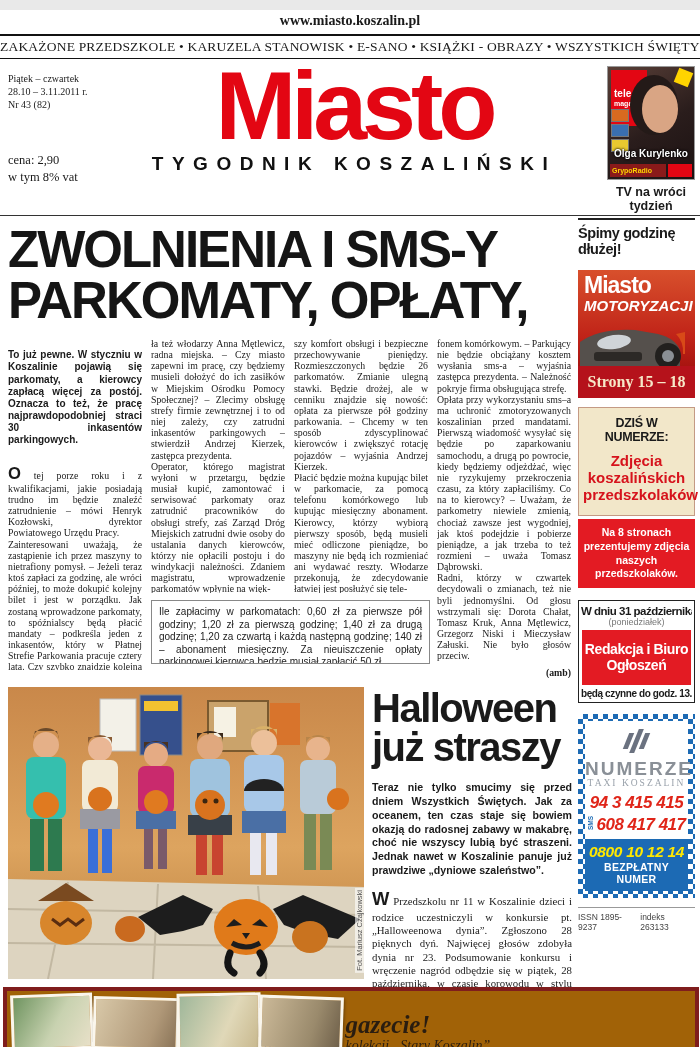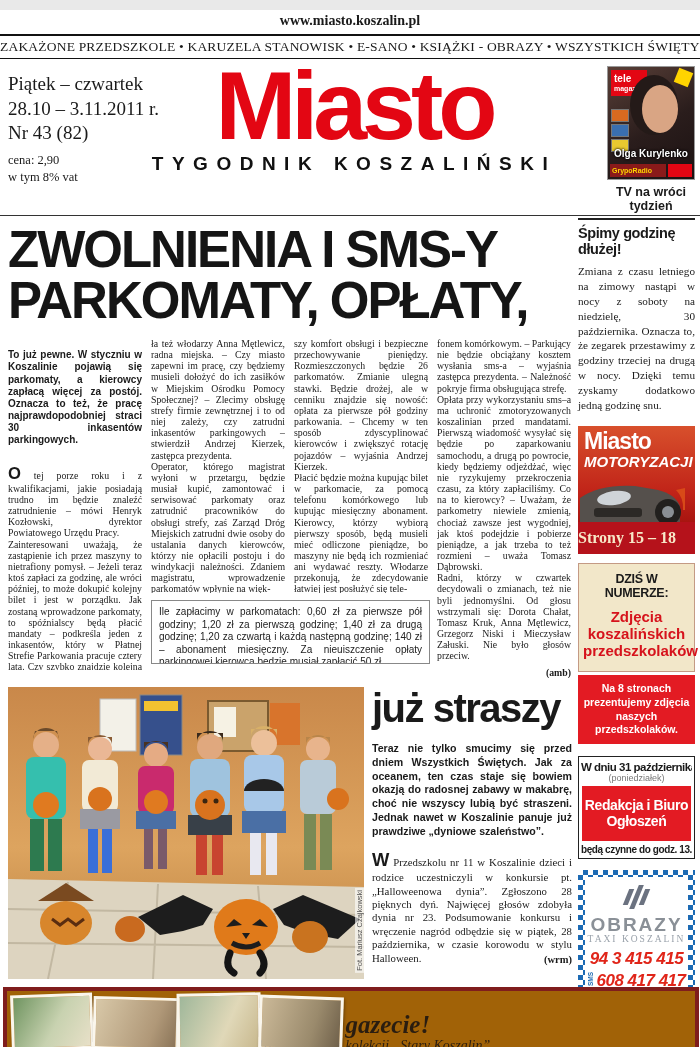--- a/index.html
+++ b/index.html
@@ -6,32 +6,32 @@
   .page{position:relative;width:700px;height:1047px;background:#fff;overflow:hidden;
         font-family:"Liberation Serif",serif;color:#1a1a1a;margin:10px auto;}
 
   
   .url-bar{position:absolute;top:3px;left:0;width:100%;text-align:center;
            font:bold 14px "Liberation Serif",serif;}
   .teaser-bar{position:absolute;top:24px;left:0;right:0;height:22px;line-height:22px;
               border-top:2px solid #111;border-bottom:1px solid #111;
               text-align:center;font-size:13.5px;letter-spacing:.2px;white-space:nowrap;overflow:hidden;}
   .header{position:absolute;top:50px;left:0;right:0;height:155px;}
-  .issue-info{position:absolute;left:8px;top:12px;font-size:19px;line-height:1.3;}
+  .issue-info{position:absolute;left:8px;top:12px;font-size:10px;line-height:1.3;}
   .price-info{position:absolute;left:8px;top:92px;font-size:12.5px;line-height:1.35;}
   .logo-wrap{position:absolute;left:108px;top:-6px;width:492px;text-align:center;}
   .logo-text{font-family:"Liberation Sans",sans-serif;font-weight:bold;font-size:97px;
              line-height:1.08;color:#e30613;letter-spacing:-5px;}
   .logo-sub{font-family:"Liberation Sans",sans-serif;font-weight:bold;font-size:19px;
             letter-spacing:8.5px;color:#111;margin-top:-6px;}
   .tv-ad{position:absolute;right:5px;top:6px;width:88px;}
   .tv-cover{position:relative;width:86px;height:112px;border:1px solid #999;overflow:hidden;
             background:linear-gradient(150deg,#5a4038,#2a1d1c 55%,#1c1212);}
   .tele-logo{position:absolute;top:3px;left:3px;background:#e30613;color:#fff;
-             font:bold 10px/1.05 "Liberation Sans",sans-serif;padding:4px 3px;text-align:left;}
+             font:bold 10px/1.05 "Liberation Sans",sans-serif;padding:19px 3px;text-align:left;}
   .tele-logo .l2{font-size:7px;display:block;}
   .tv-burst{position:absolute;top:3px;right:3px;width:15px;height:15px;background:#ffd400;
             transform:rotate(22deg);}
   .tv-thumb{position:absolute;left:3px;width:16px;height:11px;border:1px solid #777;}
   .tv-face{position:absolute;right:16px;top:18px;width:36px;height:48px;border-radius:50%;
            background:#d9a584;box-shadow:-6px -4px 0 6px #241a18;}
   .tv-name{position:absolute;bottom:20px;left:0;right:0;text-align:center;color:#fff;
            font:bold 10px "Liberation Sans",sans-serif;text-shadow:0 0 3px #000,0 0 2px #000;}
   .tv-bottom{position:absolute;bottom:2px;left:2px;right:2px;height:13px;display:flex;gap:2px;}
   .tv-grypo{flex:1;background:#8a1a1a;color:#ffd400;font:bold 7px/13px "Liberation Sans",sans-serif;padding-left:2px;overflow:hidden;}
@@ -72,21 +72,21 @@
   
   .sidebar{position:absolute;left:578px;top:208px;width:117px;}
   .sleep{border-top:2px solid #222;padding-top:5px;}
   .sleep-title{font:bold 14.5px "Liberation Sans",sans-serif;letter-spacing:-.4px;margin-bottom:7px;}
   .sleep-body{font-size:11.2px;line-height:1.33;text-align:justify;}
   .motor{margin-top:13px;}
   .motor-top{position:relative;height:88px;background:linear-gradient(#d8502c,#c02318 70%,#a81510);
              padding:4px 6px;overflow:hidden;}
   .motor-brand{color:#fff;font:bold 23px/1 "Liberation Sans",sans-serif;letter-spacing:-1px;}
   .motor-title{color:#fff;font:bold italic 15px/1 "Liberation Sans",sans-serif;margin-top:1px;}
-  .motor-band{height:32px;background:#b5121b;color:#f7e8c8;
+  .motor-band{height:32px;background:#b5121b;color:#f7e8c8;text-align:center;
               font:bold 16px/32px "Liberation Serif",serif;}
   .today{margin-top:9px;}
   .today-main{background:#f2e7c9;border:1px solid #c49a84;padding:8px 4px 12px;text-align:center;}
   .today-head{font:bold 12.5px "Liberation Sans",sans-serif;margin-bottom:9px;letter-spacing:-.3px;}
   .today-title{font:bold 15px/1.12 "Liberation Sans",sans-serif;color:#d6131c;}
   .today-band{margin-top:3px;background:#e31b23;color:#fff;text-align:center;
               font:bold 10.5px/1.3 "Liberation Sans",sans-serif;padding:7px 4px;}
   .office{margin-top:12px;border:1px solid #222;background:#fff;text-align:center;padding:4px 2px 3px;}
   .office-l1{font:bold 11.5px "Liberation Sans",sans-serif;letter-spacing:-.5px;white-space:nowrap;overflow:hidden;}
   .office-l2{font:9px "Liberation Sans",sans-serif;color:#777;}
@@ -273,35 +273,35 @@
           <polygon points="252,232 244,238 260,240" fill="#1d1d1d"></polygon>
           <polygon points="234,246 242,246 238,252" fill="#1d1d1d"></polygon>
           <path d="M224,256 q14,8 28,0" stroke="#1d1d1d" stroke-width="5" fill="none"></path>
           <path d="M222,266 q-6,14 4,20 M252,266 q8,12 0,20" stroke="#141414" stroke-width="7" fill="none" stroke-linecap="round"></path>
           <ellipse cx="302" cy="250" rx="18" ry="16" fill="#c9731f"></ellipse>
         </svg>
         <div class="photo-credit">Fot. Mariusz Czajkowski</div>
       </div>
       <div class="halloween">
         <h2 class="hal-head">
+          <div>Halloween</div>
           <div>już straszy</div>
         </h2>
         <div class="hal-lead">Teraz nie tylko smucimy się przed dniem Wszystkich Świętych. Jak za oceanem, ten czas staje się bowiem okazją do radosnej zabawy w makabrę, choć nie wszyscy lubią być straszeni. Jednak nawet w Koszalinie panuje już prawdziwe „dyniowe szaleństwo”.</div>
         <div class="hal-bodywrap">
           <div class="hal-body drop">W Przedszkolu nr 11 w Koszalinie dzieci i rodzice uczestniczyli w konkursie pt. „Halloweenowa dynia”. Zgłoszono 28 pięknych dyń. Najwięcej głosów zdobyła dynia nr 23. Podsumowanie konkursu i wręczenie nagród odbędzie się w piątek, 28 października, w czasie korowodu w stylu Halloween.</div>
           <span class="wrm">(wrm)</span>
         </div>
       </div>
     </div>
   </div>
 
   <aside class="sidebar">
     <div class="sleep">
       <div class="sleep-title">Śpimy godzinę dłużej!</div>
-      <div class="sleep-body">Zmiana z czasu letniego na zimowy nastąpi w nocy z soboty na niedzielę, 30 października. Oznacza to, że zegarek przestawimy z godziny trzeciej na drugą w nocy. Dzięki temu zyskamy dodatkowo jedną godzinę snu.</div>
     </div>
 
     <div class="motor">
       <div class="motor-top">
         <div class="motor-brand">Miasto</div>
         <div class="motor-title">MOTORYZACJI</div>
         <svg width="105" height="42" viewBox="0 0 105 42" style="position:absolute;left:2px;bottom:0;">
           <path d="M0,42 L0,18 Q20,4 55,6 L78,10 Q95,14 100,26 L100,42 Z" fill="#55504c"></path>
           <ellipse cx="34" cy="18" rx="17" ry="7" fill="#cfd4d8" transform="rotate(-8 34 18)"></ellipse>
           <rect x="14" y="28" width="48" height="9" rx="3" fill="#2c2926"></rect>
@@ -328,21 +328,21 @@
       <div class="office-l3">będą czynne do godz. 13.00</div>
     </div>
 
     <div class="taxi">
       <div class="taxi-inner">
         <div class="taxi-logo">
             <i></i>
             <i></i>
             <i></i>
           </div>
-        <div class="taxi-brand">OBRAZY</div>
+        <div class="taxi-brand">NUMERZE</div>
         <div class="taxi-sub">TAXI KOSZALIN</div>
         <div class="taxi-phone">94 3 415 415</div>
         <div class="sms-row">
           <span class="sms-label">SMS</span>
           <span class="taxi-phone">608 417 417</span>
         </div>
         <div class="taxi-free">
           <div class="free-num">0800 10 12 14</div>
           <div class="free-label">BEZPŁATNY NUMER</div>
         </div>

